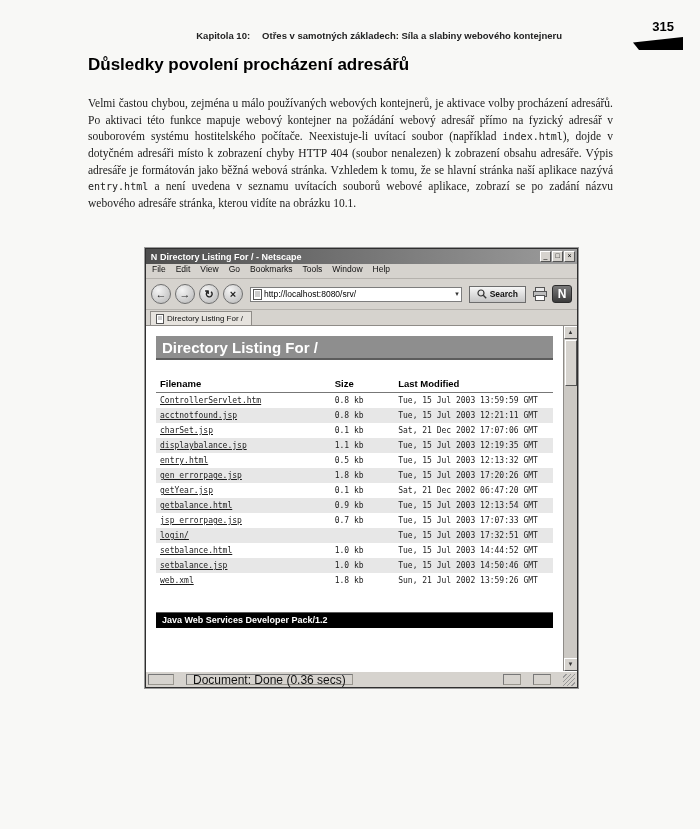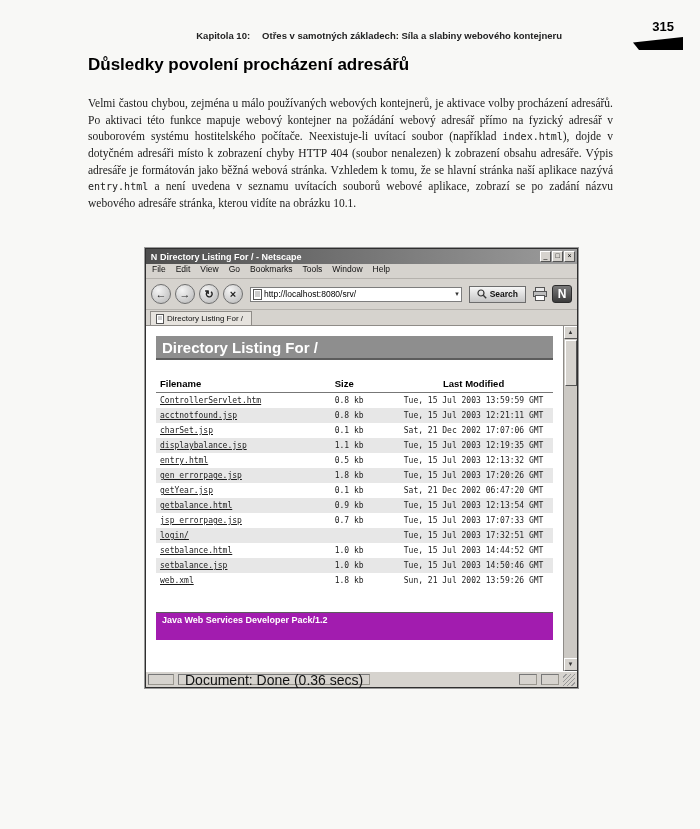--- a/index.html
+++ b/index.html
@@ -113,45 +113,45 @@
     font-size: 9.5px; text-align: left; padding: 2px 4px 3px; color:#000;
     border-bottom: 1px solid #777;
   }
   .listing th:nth-child(1) { width: 44%; }
   .listing th:nth-child(2) { width: 16%; }
   .listing th:nth-child(3) { width: 40%; }
   .listing td {
     font-family: "DejaVu Sans Mono", monospace; font-size: 8px; color:#222;
     padding: 3px 4px; white-space: nowrap; overflow: hidden;
   }
-  .listing .mod { text-align: center; }
+  .listing .mod { text-align: left; }
   .listing tr.alt { background: #e7e7e7; }
   .file-link { text-decoration: underline; color: #1c1c1c; cursor: pointer; }
   .dir-footer {
-    height: 28px; background: #a21caf; border-top: 1px solid #5c5c5c; color: #fff;
+    height: 16px; background: #000000; border-top: 1px solid #5c5c5c; color: #fff;
     font-weight: bold; font-size: 9px; line-height: 15px; padding-left: 6px; margin-top: 24px;
   }
   .scrollbar {
     position: absolute; top: 0; right: 0; width: 14px; height: 100%;
     background: #ccc9c4; border-left: 1px solid #8f8c88;
     display: flex; flex-direction: column; align-items: center;
   }
   .sb-btn {
     width: 14px; height: 13px; flex: 0 0 13px; background: #d6d3ce; color:#333;
     border: 1px solid #fff; border-right-color:#555; border-bottom-color:#555;
     font-size: 6px; text-align: center; line-height: 11px; cursor: default;
   }
   .sb-thumb {
     width: 12px; height: 46px; margin-top: 1px; background: #d6d3ce;
     border: 1px solid #fff; border-right-color:#555; border-bottom-color:#555;
   }
   .sb-down { margin-top: auto; }
   .statusbar {
     height: 16px; flex: 0 0 16px; background: #d6d3ce; border-top: 1px solid #fff;
-    display: flex; align-items: center; font-size: 14px; padding: 0 2px; gap: 4px; color:#111;
+    display: flex; align-items: center; font-size: 12px; padding: 0 2px; gap: 12px; color:#111;
   }
   .status-seg {
     width: 18px; height: 11px; background: #d6d3ce;
     border: 1px solid #9a978f; border-top-color: #777; border-left-color: #777;
   }
   .seg-icon { width: 26px; }
   .status-text {
     border: 1px solid #9a978f; border-top-color: #777; border-left-color: #777;
     padding: 0 6px; height: 11px; line-height: 10px; min-width: 160px;
   }

